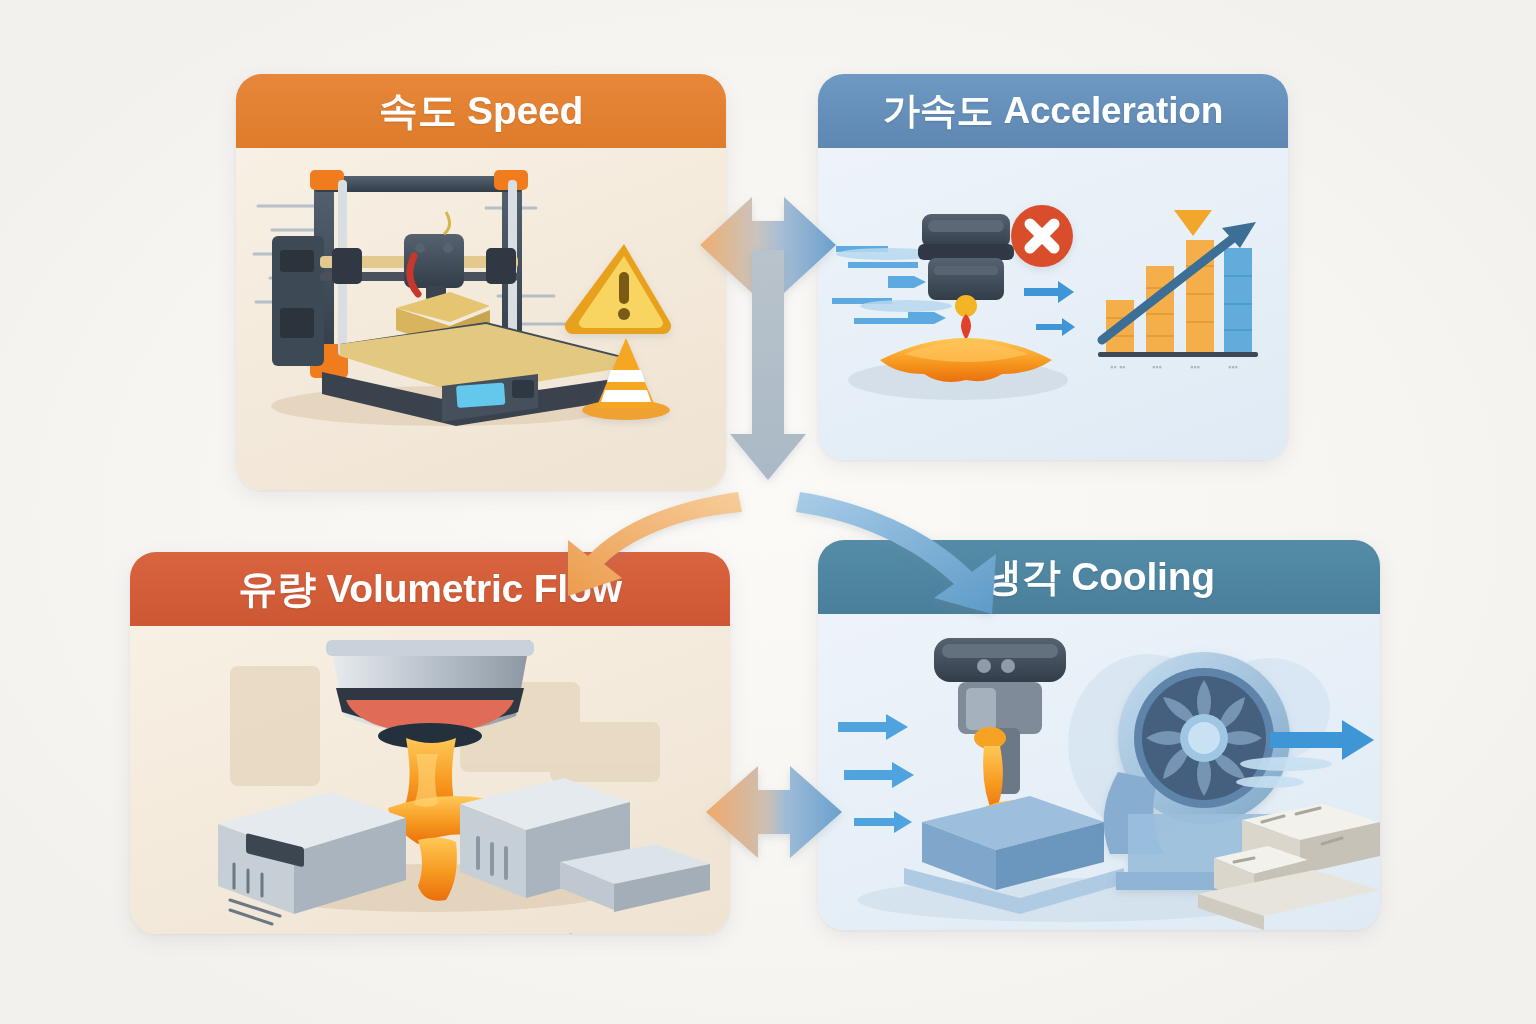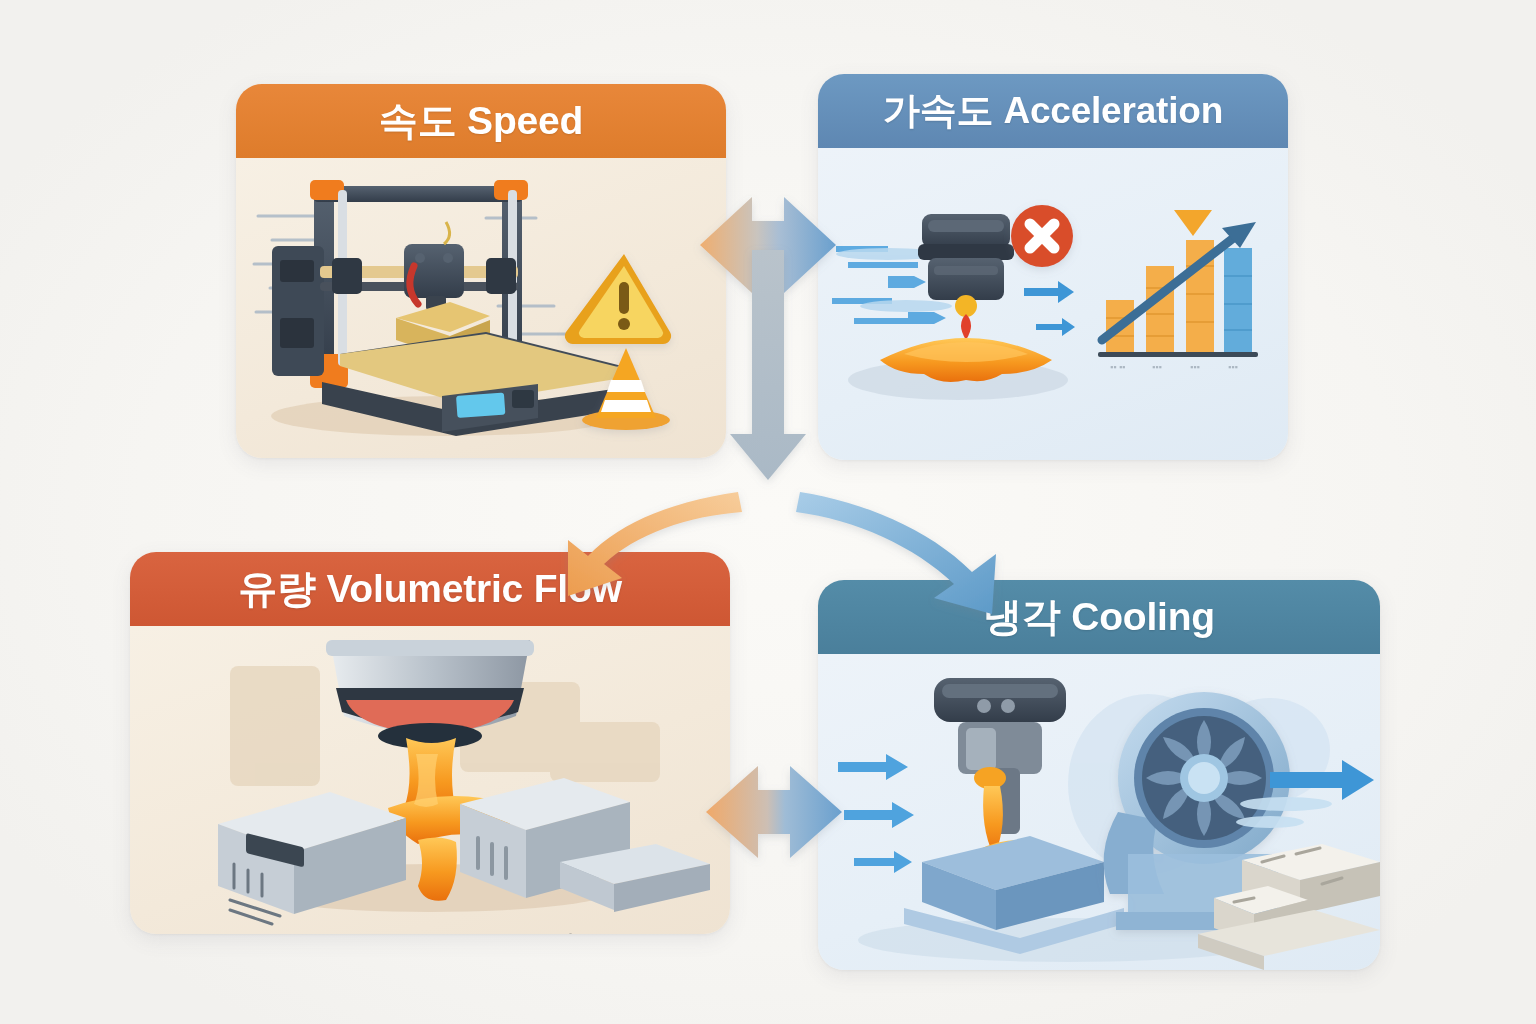--- a/index.html
+++ b/index.html
@@ -40,24 +40,24 @@
     text-shadow: 0 1px 2px rgba(0,0,0,0.13);
   }
   .card-body {
     position: relative;
     height: calc(100% - 74px);
     overflow: hidden;
   }
   .illus { position: absolute; inset: 0; }
 
   
-  #card-speed      { left: 236px; top: 84px;  width: 490px; height: 374px; }
+  #card-speed      { left: 236px; top: 74px;  width: 490px; height: 416px; }
   #card-accel      { left: 818px; top: 62px;  width: 470px; height: 386px; margin-top: 12px; }
   #card-flow       { left: 130px; top: 552px; width: 600px; height: 382px; }
-  #card-cooling    { left: 818px; top: 580px; width: 562px; height: 390px; }
+  #card-cooling    { left: 818px; top: 540px; width: 562px; height: 390px; }
 
   
   #card-speed   .card-header { background: linear-gradient(180deg,#E8873A 0%, #DE7C2B 100%); }
   #card-accel   .card-header { background: linear-gradient(180deg,#6D99C2 0%, #5E87B2 100%); font-size: 37px; }
   #card-flow    .card-header { background: linear-gradient(180deg,#D96440 0%, #CE5733 100%); }
   #card-cooling .card-header { background: linear-gradient(180deg,#548CA8 0%, #4A7F9B 100%); }
 
   
   .body-cream { background: linear-gradient(160deg,#F7F0E4 0%, #F3E9DA 55%, #EFE3D2 100%); }
   .body-ice   { background: linear-gradient(160deg,#EDF3F9 0%, #E6EFF7 55%, #DFEAF4 100%); }

